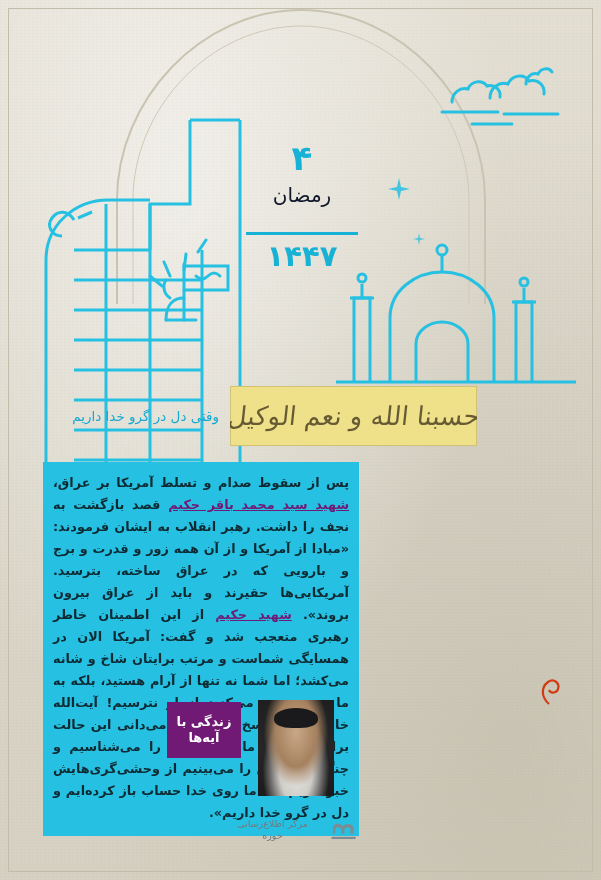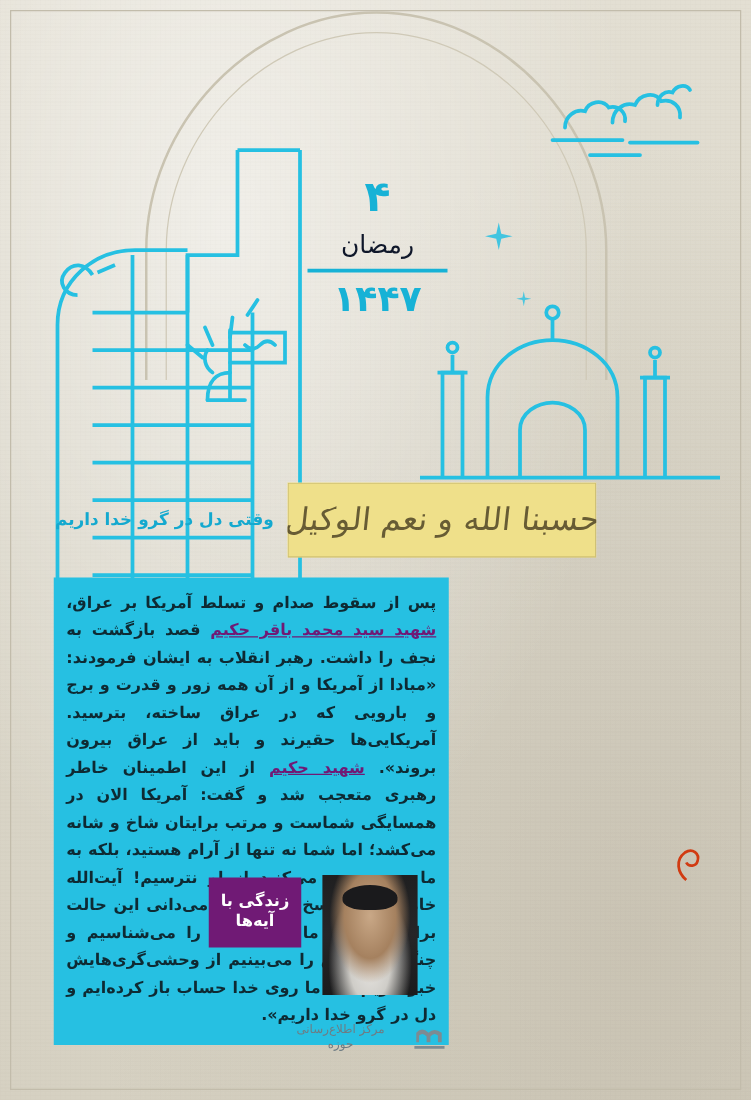--- a/index.html
+++ b/index.html
@@ -70,21 +70,21 @@
     font-size: 20px;
     font-weight: normal;
     color: #0f172a;
     margin-top: 6px;
     letter-spacing: 1px;
   }
   .date-year {
     font-size: 29px;
     font-weight: bold;
     color: #17b2d6;
-    margin-top: 8px;
+    margin-top: 25px;
     border-top: 3px solid #17b2d6;
     padding-top: 4px;
     letter-spacing: 2px;
   }
 
   
   .calligraphy-band {
     position: absolute;
     right: 124px;
     top: 386px;
@@ -108,21 +108,21 @@
   }
 
   .slogan-strip {
     position: absolute;
     right: 376px;
     top: 402px;
     width: 182px;
     height: 28px;
     color: #14a9cf;
     font-size: 13.5px;
-    font-weight: bold;
+    font-weight: normal;
     display: flex;
     align-items: center;
     justify-content: flex-start;
     padding-right: 6px;
     box-sizing: border-box;
   }
 
   
   .text-panel {
     position: absolute;

